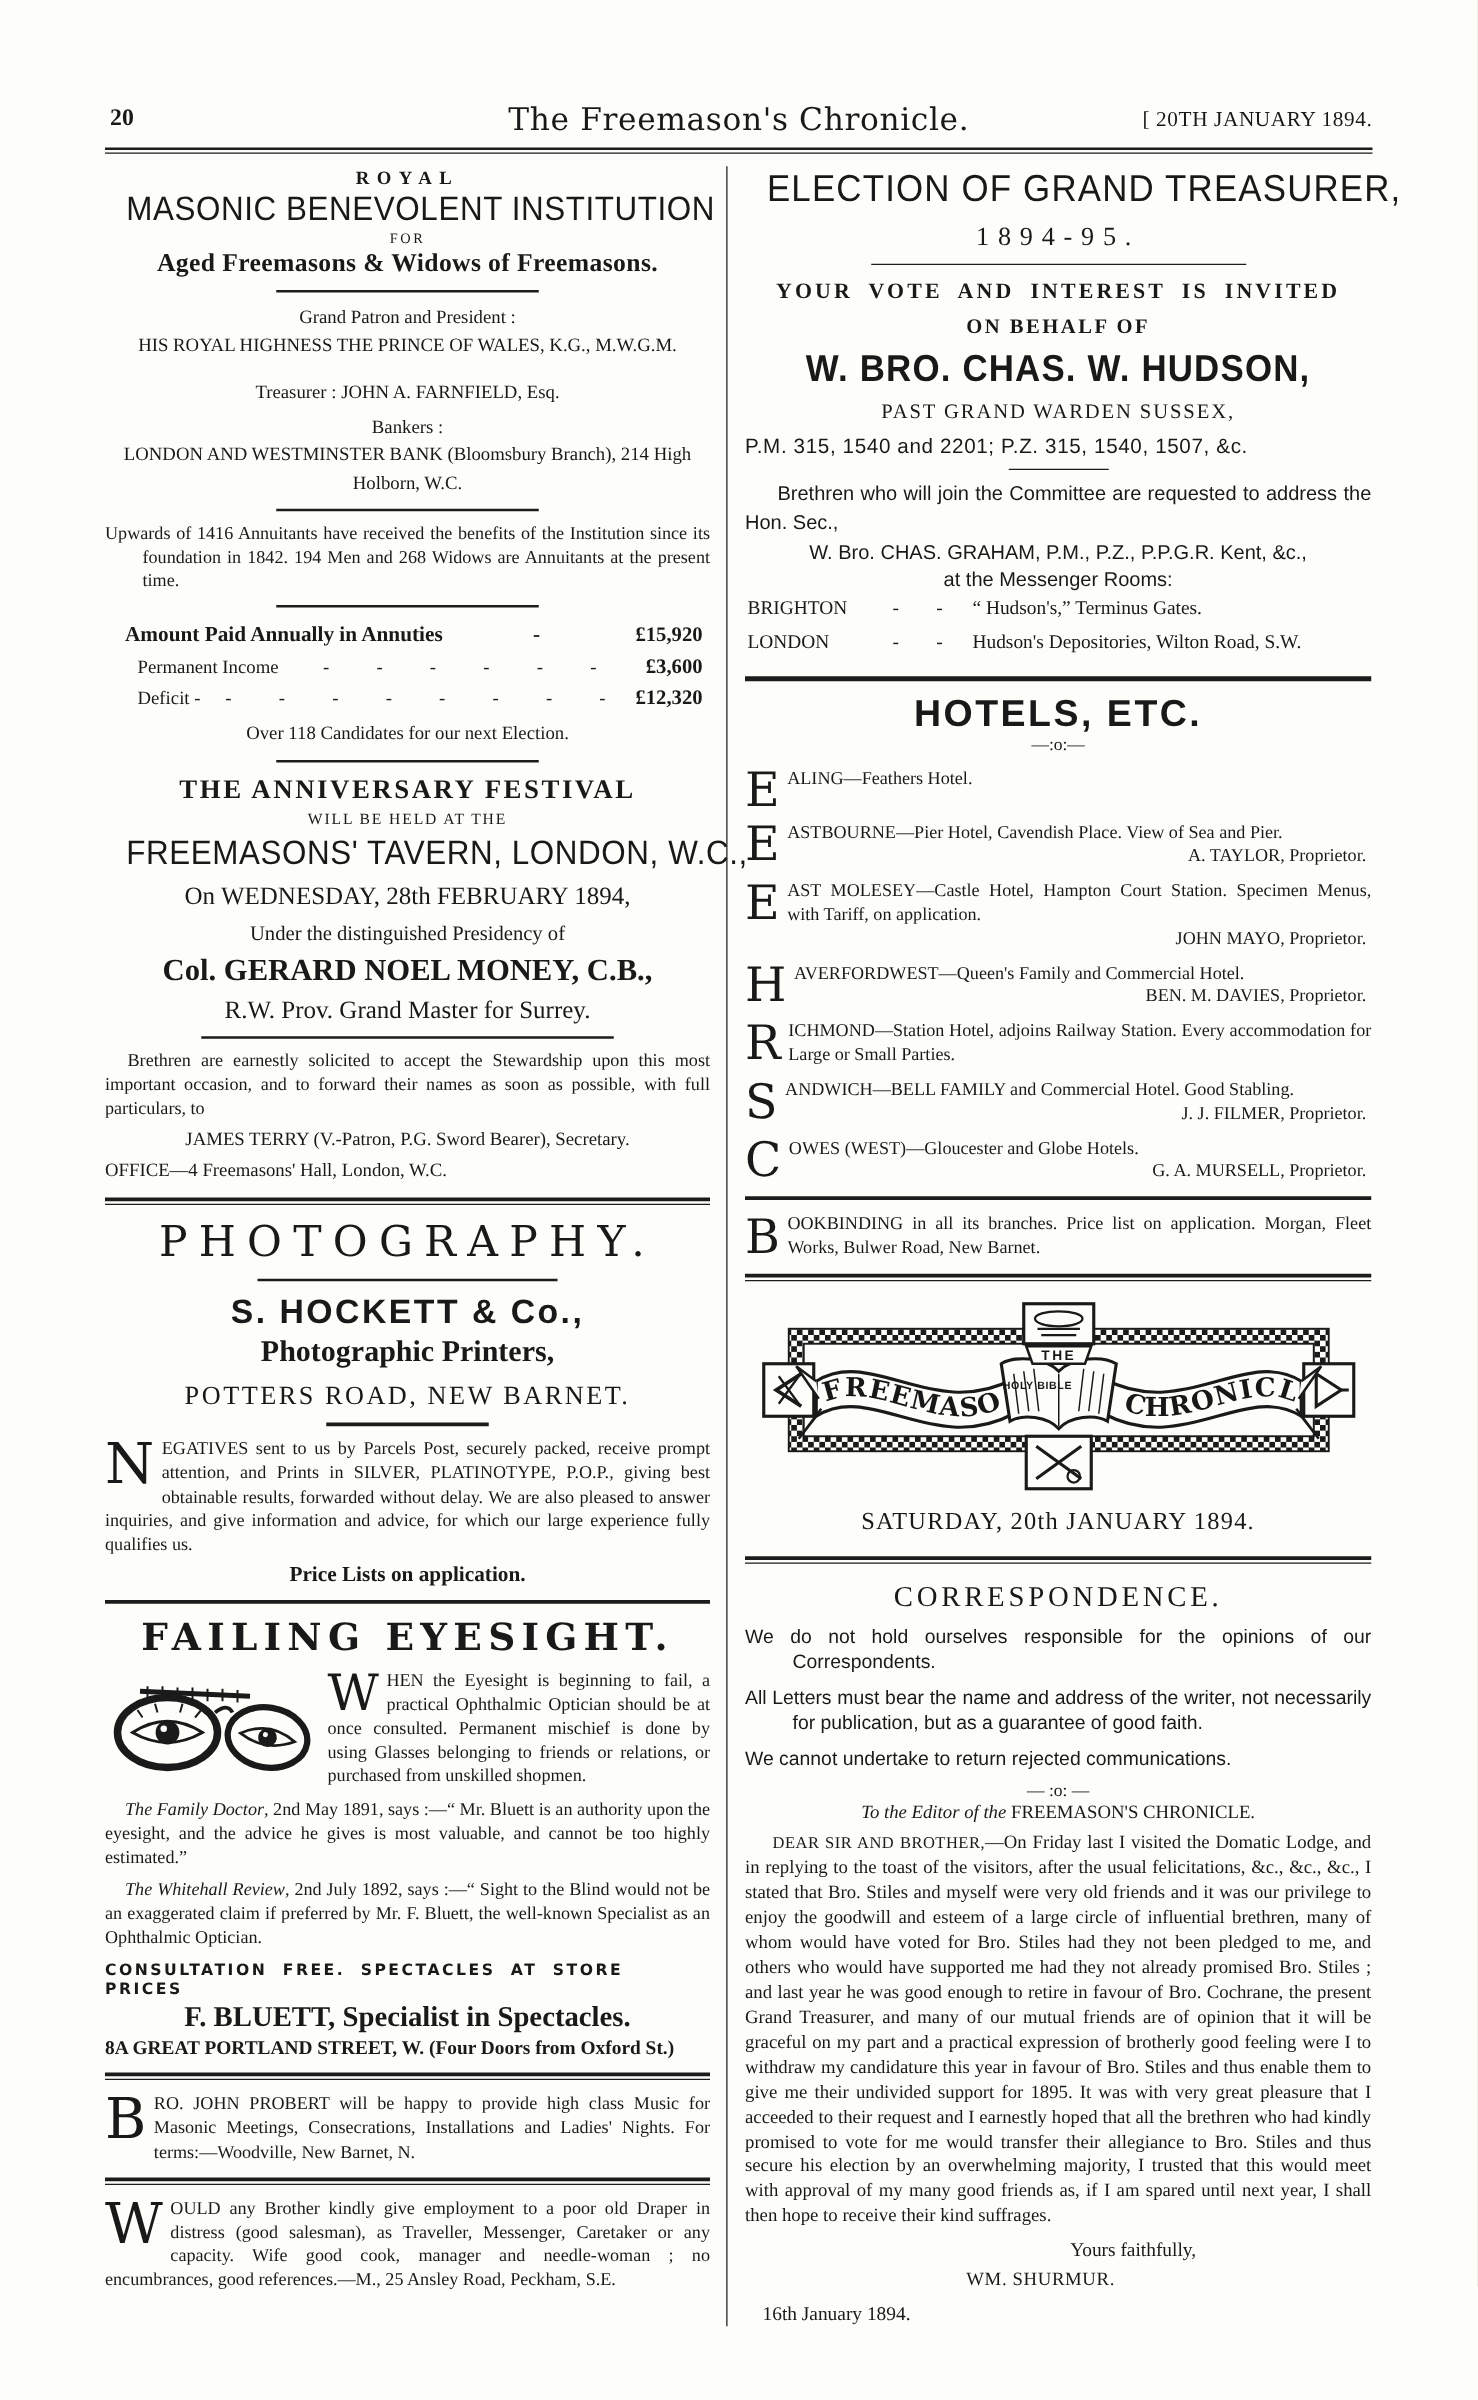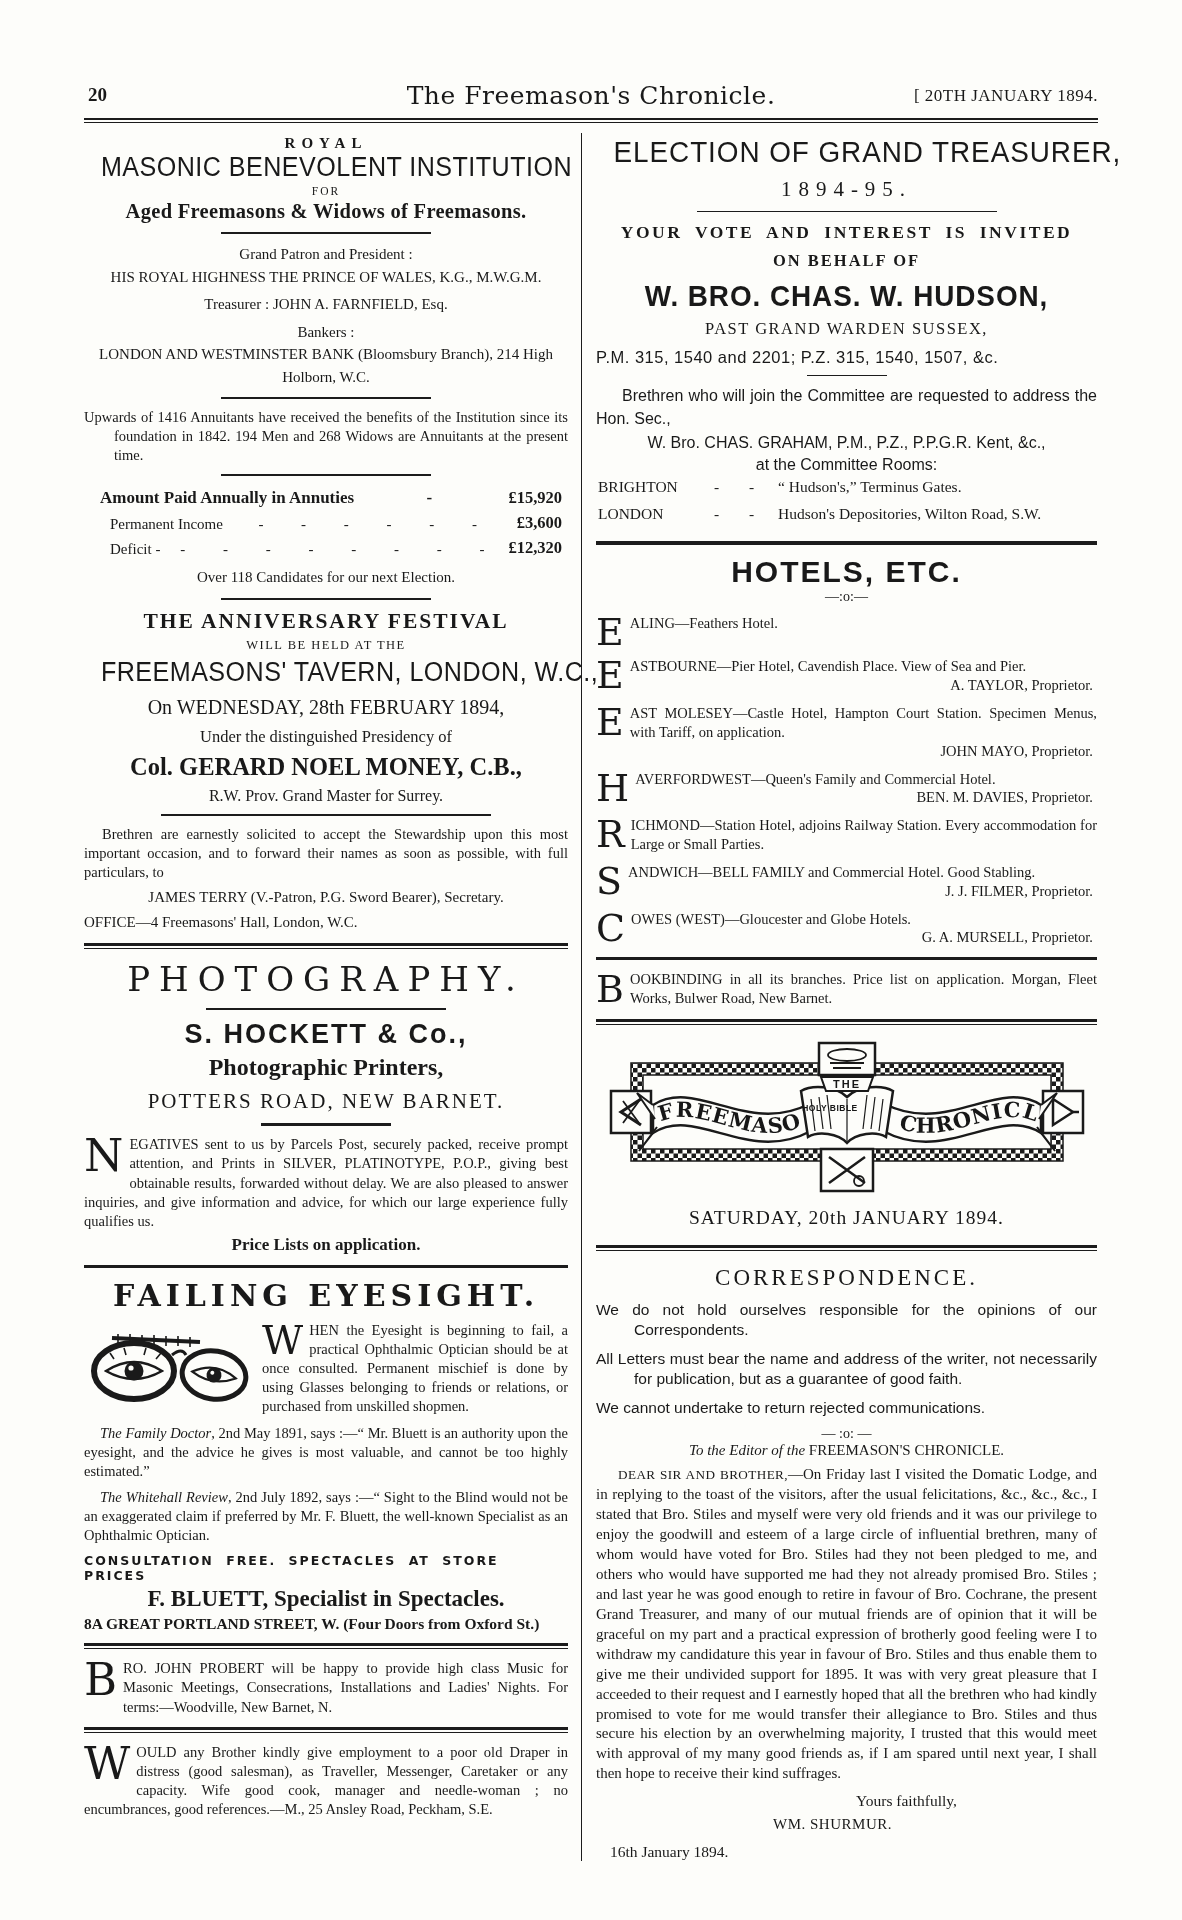--- a/index.html
+++ b/index.html
@@ -44,21 +44,21 @@
 .acct:first-child{font-size:17px;font-weight:bold;padding-left:16px}
 .leader{flex:1;text-align:center;letter-spacing:4px;word-spacing:26px;white-space:nowrap;overflow:hidden;padding:0 10px}
 .acct .val{font-weight:bold;font-size:16.5px}
 
 .fest-title{font-size:21.5px;font-weight:bold;letter-spacing:2px;margin-top:4px}
 .smallcaps-line{font-size:12.5px;letter-spacing:1.5px;margin-top:4px}
 .fest-venue{font-size:27px;letter-spacing:.5px;margin-top:4px}
 .fest-date{font-size:20px;margin-top:8px}
 .fest-pres{font-size:16.5px;margin-top:8px}
 .fest-col{font-size:24.5px;font-weight:bold;margin-top:6px}
-.fest-rw{font-size:16px;margin-top:6px}
+.fest-rw{font-size:20px;margin-top:6px}
 
 .photo-title{font-size:34px;letter-spacing:9px;margin-top:8px;font-family:"DejaVu Serif",serif}
 .photo-firm{font-size:27px;font-weight:bold;letter-spacing:2px;margin-top:6px}
 .photo-trade{font-size:24px;font-weight:bold;margin-top:4px}
 .photo-addr{font-size:21px;letter-spacing:2px;margin-top:8px}
 .price-line{font-size:17px;font-weight:bold;margin-top:4px}
 
 .dc-par{font-size:14.5px;line-height:1.32;text-align:justify;display:flow-root}
 .dropcap{float:left;font-size:45px;line-height:.82;padding:3px 6px 0 0;font-family:"DejaVu Serif",serif}
 
@@ -126,21 +126,21 @@
     <div class="col-left">
 
       <section>
         <div class="c kicker">ROYAL</div>
         <div class="c rmbi-title sans nw sq">MASONIC BENEVOLENT INSTITUTION</div>
         <div class="c for-label">FOR</div>
         <div class="c rmbi-sub">Aged Freemasons &amp; Widows of Freemasons.</div>
         <div class="hr-short"></div>
         <div class="c line15">Grand Patron and President :</div>
         <div class="c line15">HIS ROYAL HIGHNESS THE PRINCE OF WALES, K.G., M.W.G.M.</div>
-        <div class="c line15" style="margin-top:5px">Treasurer : JOHN A. FARNFIELD, Esq.</div>
+        <div class="c line15" style="margin-top:15px">Treasurer : JOHN A. FARNFIELD, Esq.</div>
         <div class="c line15" style="margin-top:5px">Bankers :</div>
         <div class="c line15">LONDON AND WESTMINSTER BANK (Bloomsbury Branch), 214 High Holborn, W.C.</div>
         <div class="hr-short"></div>
         <p class="j hang">Upwards of 1416 Annuitants have received the benefits of the Institution since its foundation in 1842.  194 Men and 268 Widows are Annuitants at the present time.</p>
         <div class="hr-short"></div>
         <div>
           <div class="acct">
             <span>Amount Paid Annually in Annuties</span>
             <span class="leader">-</span>
             <span class="val">£15,920</span>
@@ -244,21 +244,21 @@
         <div class="c elec-term">1894-95.</div>
         <div class="hr-short" style="width:300px;border-top-width:1px"></div>
         <div class="c invite1">YOUR VOTE AND INTEREST IS INVITED</div>
         <div class="c invite2">ON BEHALF OF</div>
         <div class="c hudson sans nw sq">W. BRO. CHAS. W. HUDSON,</div>
         <div class="c hudson-title">PAST GRAND WARDEN SUSSEX,</div>
         <div class="ranks sans">P.M. 315, 1540 and 2201;  P.Z. 315, 1540, 1507, &amp;c.</div>
         <div class="hr-tiny"></div>
         <p class="committee sans">Brethren who will join the Committee are requested to address the Hon. Sec.,</p>
         <div class="c honsec sans">W. Bro. CHAS. GRAHAM, P.M., P.Z., P.P.G.R. Kent, &amp;c.,</div>
-        <div class="c rooms-label sans">at the Committee Rooms:</div>
+        <div class="c rooms-label sans">at the Messenger Rooms:</div>
         <div class="room-row">
           <span class="room-city">BRIGHTON</span>
           <span class="room-lead">- -</span>
           <span>“ Hudson's,” Terminus Gates.</span>
         </div>
         <div class="room-row">
           <span class="room-city">LONDON</span>
           <span class="room-lead">- -</span>
           <span>Hudson's Depositories, Wilton Road, S.W.</span>
         </div>

